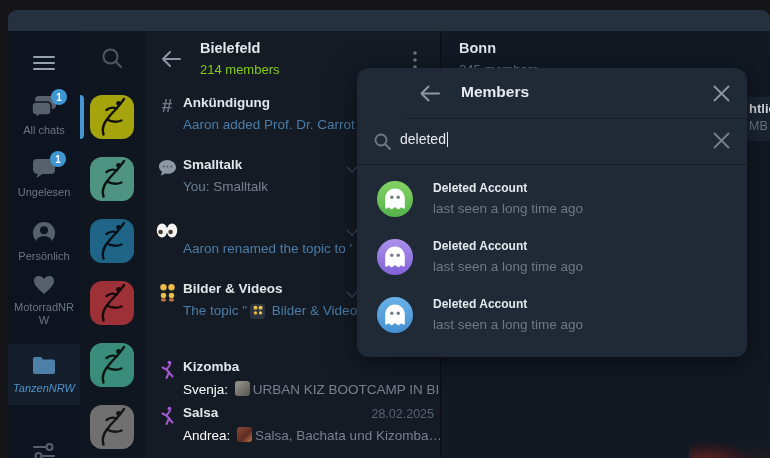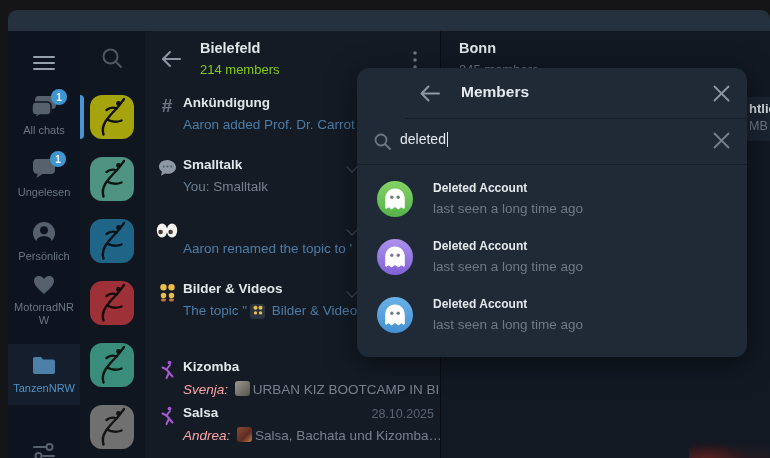--- a/index.html
+++ b/index.html
@@ -11,21 +11,21 @@
           border-radius:9px 9px 0 0;overflow:hidden;background:#141b25;}
   .titlebar{position:absolute;left:0;top:0;right:0;height:21px;background:#26313f;}
   .content{position:absolute;left:0;top:21px;right:0;bottom:0;}
 
   
   .sidebar{position:absolute;left:0;top:0;width:72px;bottom:0;background:#0e141f;}
   .menu-btn{position:absolute;left:0;top:14px;width:72px;height:36px;display:flex;align-items:center;justify-content:center;cursor:pointer;}
   .nav-item{position:absolute;left:0;width:72px;display:flex;flex-direction:column;align-items:center;color:#6b7683;cursor:pointer;}
   .nav-item .ic{position:relative;height:24px;display:flex;align-items:center;justify-content:center;color:#56616d;}
   .nav-item .lbl{margin-top:5px;font-size:11px;line-height:13px;text-align:center;max-width:62px;word-break:break-all;}
-  .nav-item.active .lbl{color:#4e94c8;}
+  .nav-item.active .lbl{color:#4e94c8;font-style:italic;}
   .nav-item.active{background:rgba(74,125,168,0.10);border-radius:0;padding:9px 0 10px;}
   .badge{position:absolute;top:-6px;right:-10px;min-width:16px;height:16px;border-radius:8px;
          background:#3e96d2;color:#fff;font-size:10px;font-weight:bold;
          display:flex;align-items:center;justify-content:center;padding:0 3px;box-sizing:border-box;}
 
   
   .chatlist{position:absolute;left:72px;top:0;width:65px;bottom:0;background:#10161f;}
   .cl-search{position:absolute;left:21px;top:16px;width:22px;height:22px;color:#4e5864;cursor:pointer;}
   .sel-bar{position:absolute;left:0;top:64px;width:4px;height:44px;background:#4795d2;border-radius:0 4px 4px 0;}
   .avatar{position:absolute;left:10px;width:44px;height:44px;border-radius:12px;overflow:hidden;cursor:pointer;}
@@ -37,21 +37,21 @@
   .back-ic{position:absolute;left:16px;top:19px;width:20px;height:18px;color:#8d97a2;cursor:pointer;}
   .tp-title{position:absolute;left:55px;top:9px;font-size:14.5px;font-weight:bold;color:#e2e7ea;}
   .tp-sub{position:absolute;left:55px;top:31px;font-size:13px;color:#84cc16;}
   .kebab{position:absolute;right:16px;top:18px;width:18px;height:22px;color:#707a85;cursor:pointer;display:flex;align-items:center;justify-content:center;}
   .trow{position:absolute;left:0;right:0;height:62px;cursor:pointer;}
   .trow .t-ic{position:absolute;left:11px;top:8px;width:22px;height:20px;display:flex;align-items:center;justify-content:center;}
   .hash{font-size:19px;font-weight:bold;color:#6e7883;line-height:20px;}
   .t-title{position:absolute;left:38px;top:7px;font-size:13.5px;font-weight:bold;color:#e2e7ea;white-space:nowrap;}
   .t-prev{position:absolute;left:38px;top:29px;font-size:13.5px;color:#77818c;white-space:nowrap;}
   .t-prev .svc{color:#4c7da7;}
-  .t-prev .sender{color:#fca5a5;font-style:italic;}
+  .t-prev .sender{color:#ffffff;}
   .t-prev .you{color:#6b7f92;}
   .t-date{position:absolute;right:6px;top:9px;font-size:12.5px;color:#596470;}
   .chev{position:absolute;left:203px;width:7px;height:7px;border-right:1.5px solid #3e5266;border-bottom:1.5px solid #3e5266;transform:rotate(45deg);}
   .mini-thumb{display:inline-block;width:15px;height:15px;border-radius:3px;vertical-align:-2px;margin:0 3px;}
   .thumb-gray{background:linear-gradient(135deg,#9a998f,#55544e);}
   .thumb-red{background:linear-gradient(135deg,#8a4a33,#5e2c22 60%,#c07a4a);}
   .thumb-fam{background:#2a3340;display:inline-flex;align-items:center;justify-content:center;}
 
   
   .rightpanel{position:absolute;left:432px;top:0;right:0;bottom:0;background:#121923;border-left:1px solid #0a0e14;}
@@ -362,21 +362,21 @@
                 <g stroke="#a55ad0" stroke-width="2" fill="none" stroke-linecap="round">
                   <circle cx="10.5" cy="2.6" r="1.9" fill="#a55ad0" stroke="none"></circle>
                   <path d="M11 5 L7.5 9.5 L10 12.5"></path>
                   <path d="M7.5 9.5 L3.5 7.5"></path>
                   <path d="M10 12.5 L7.5 18"></path>
                   <path d="M10 12.5 L13.5 16.5"></path>
                 </g>
               </svg>
           </div>
           <div class="t-title">Salsa</div>
-          <div class="t-date">28.10.2025</div>
+          <div class="t-date">28.02.2025</div>
           <div class="t-prev"><span class="sender">Andrea:</span> <span class="mini-thumb thumb-red"></span><span>Salsa, Bachata und Kizomba…</span></div>
         </div>
       </section>
 
       <section class="rightpanel">
         <div class="rp-title">Bonn</div>
         <div class="rp-sub">245 members</div>
         <div class="file-bubble">
           <div class="fb-name">htlic</div>
           <div class="fb-size">MB</div>

